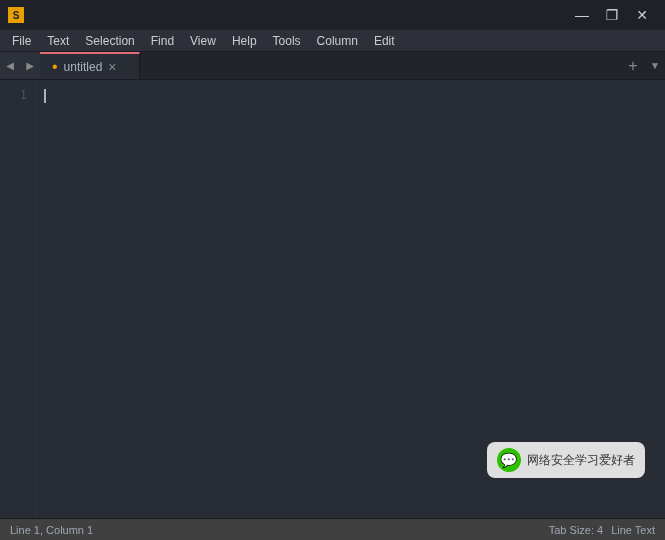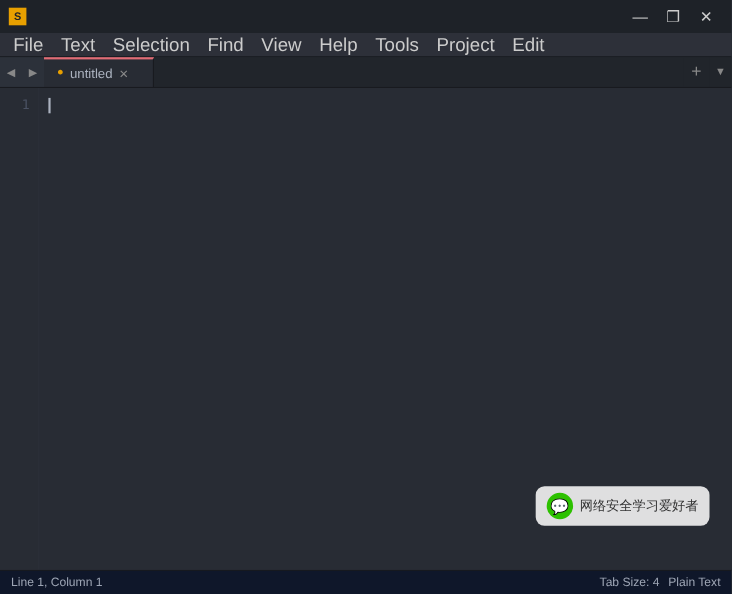--- a/index.html
+++ b/index.html
@@ -75,21 +75,21 @@
       background: #2d3039;
       display: flex;
       align-items: center;
       padding: 0 4px;
       border-bottom: 1px solid #1a1d23;
     }
 
     .menu-item {
       padding: 2px 8px;
       color: #cccccc;
-      font-size: 17px;
+      font-size: 12px;
       cursor: pointer;
       border-radius: 2px;
     }
 
     
     .tab-bar {
       height: 28px;
       background: #21252b;
       display: flex;
       align-items: stretch;
@@ -210,21 +210,21 @@
       animation: blink 1s step-end infinite;
     }
 
     @keyframes blink {
       50% { opacity: 0; }
     }
 
     
     .status-bar {
       height: 22px;
-      background: #0f172a;
+      background: #404040;
       display: flex;
       align-items: center;
       justify-content: space-between;
       padding: 0 10px;
       border-top: 1px solid #181a1f;
       font-size: 11px;
       color: #9da5b4;
     }
 
     .status-left {
@@ -282,21 +282,21 @@
 </div>
 
 <div class="menu-bar">
   <span class="menu-item">File</span>
   <span class="menu-item">Text</span>
   <span class="menu-item">Selection</span>
   <span class="menu-item">Find</span>
   <span class="menu-item">View</span>
   <span class="menu-item">Help</span>
   <span class="menu-item">Tools</span>
-  <span class="menu-item">Project</span>
+  <span class="menu-item">Column</span>
   <span class="menu-item">Edit</span>
 </div>
 
 <div class="tab-bar">
   <button class="tab-nav-btn">◀</button>
   <button class="tab-nav-btn">▶</button>
   <div class="tab-item active">
     <span class="tab-dot">•</span>
     <span>untitled</span>
     <span class="tab-close">×</span>
@@ -319,15 +319,15 @@
     <span>网络安全学习爱好者</span>
   </div>
 </div>
 
 <div class="status-bar">
   <div class="status-left">
     <span>Line 1, Column 1</span>
   </div>
   <div class="status-right">
     <span>Tab Size: 4</span>
-    <span>Plain Text</span>
+    <span>Line Text</span>
   </div>
 </div>
 
 </body></html>

